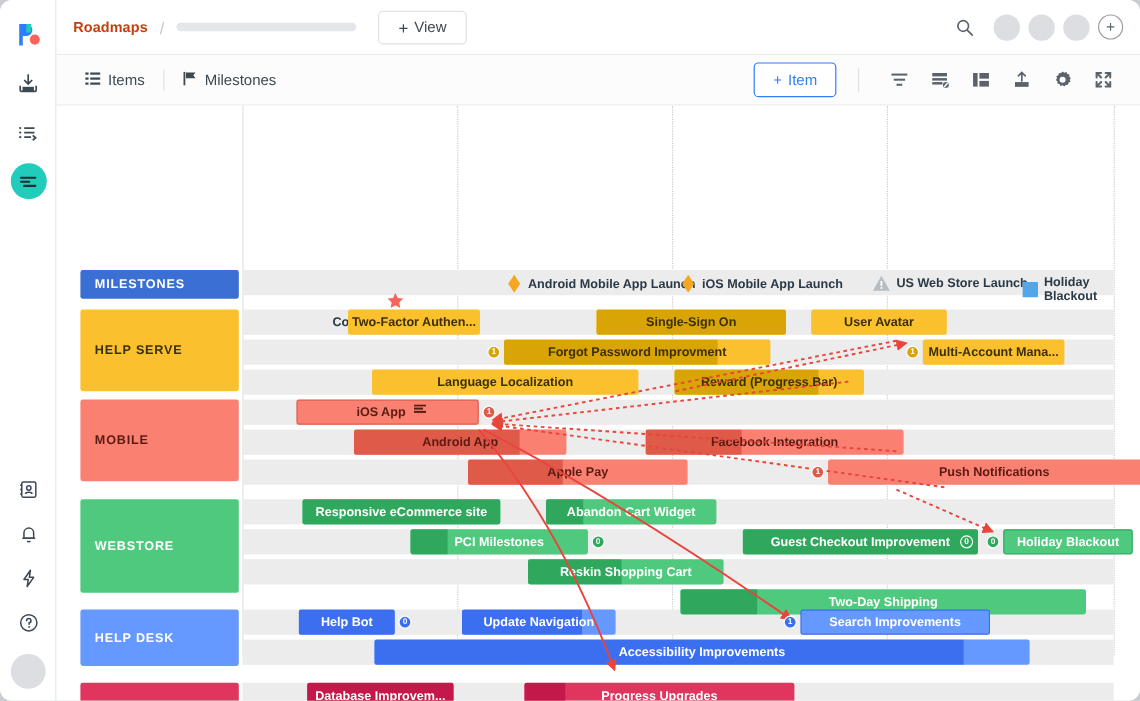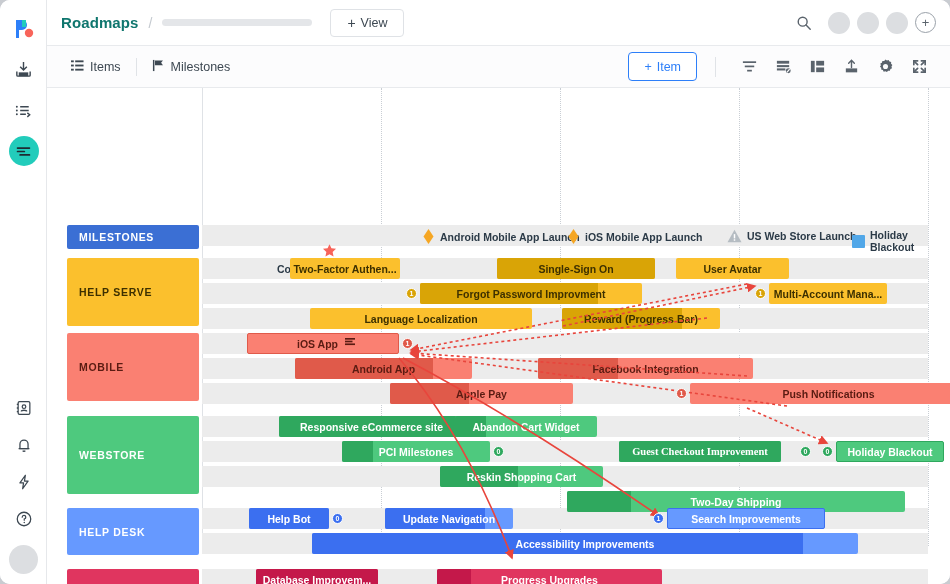--- a/index.html
+++ b/index.html
@@ -30,21 +30,21 @@
     position:absolute; left:9px; top:545px; width:29px; height:29px;
     border-radius:50%; background:#dcdee1;
   }
 
   
   #header {
     position:absolute; left:47px; top:0; right:0; height:46px;
     background:#fff; border-bottom:1px solid #e8eaed;
     display:flex; align-items:center; padding:0 14px;
   }
-  #page-title { font-size:15px; font-weight:bold; color:#0f766e; letter-spacing:.1px; }
+  #page-title { font-size:12px; font-weight:bold; color:#c2410c; letter-spacing:.1px; }
   .bc-slash { color:#c4c9cf; margin:0 10px; font-size:14px; }
   #bc-bar { width:150px; height:7px; border-radius:4px; background:#e4e6e9; }
   #view-btn {
     margin-left:18px; height:28px; padding:0 16px; border:1px solid #dfe2e6;
     border-radius:4px; background:#fff; color:#3d4852; font-size:12.5px;
     display:flex; align-items:center; gap:5px; font-family:inherit; cursor:pointer;
   }
   #view-btn .plus { font-size:14px; }
   #hdr-right { margin-left:auto; display:flex; align-items:center; gap:7px; }
   .hdr-avatar { width:22px; height:22px; border-radius:50%; background:#dcdee1; }
@@ -403,34 +403,34 @@
           <span class="lbl">Facebook Integration</span>
         </div>
         <div class="bar" style="left: 343px; top: 295px; width: 183px; color: rgb(90, 27, 18); background: rgb(250, 128, 114);">
           <div class="fill" style="width: 43%; background: rgb(224, 90, 74);"></div>
           <span class="lbl">Apple Pay</span>
         </div>
         <div class="bar" style="left: 643px; top: 295px; width: 277px; color: rgb(90, 27, 18); background: rgb(250, 128, 114);">
           <span class="lbl">Push Notifications</span>
         </div>
         <div class="badge" style="left: 629px; top: 300px; background: rgb(224, 90, 74);">1</div>
-        <div class="bar" style="left: 205px; top: 328px; width: 185px; color: rgb(255, 255, 255); background: rgb(78, 201, 126); margin-left: 27px;">
+        <div class="bar" style="left: 205px; top: 328px; width: 165px; color: rgb(255, 255, 255); background: rgb(78, 201, 126);">
           <div class="fill" style="width: 100%; background: rgb(47, 168, 94);"></div>
           <span class="lbl">Responsive eCommerce site</span>
         </div>
         <div class="bar" style="left: 408px; top: 328px; width: 142px; color: rgb(255, 255, 255); background: rgb(78, 201, 126);">
           <div class="fill" style="width: 22%; background: rgb(47, 168, 94);"></div>
           <span class="lbl">Abandon Cart Widget</span>
         </div>
         <div class="bar" style="left: 295px; top: 353px; width: 148px; color: rgb(255, 255, 255); background: rgb(78, 201, 126);">
           <div class="fill" style="width: 21%; background: rgb(47, 168, 94);"></div>
           <span class="lbl">PCI Milestones</span>
         </div>
         <div class="badge" style="left: 446px; top: 358px; background: rgb(47, 168, 94);">0</div>
-        <div class="bar" style="left: 572px; top: 353px; width: 162px; color: rgb(255, 255, 255); background: rgb(78, 201, 126); font-family: Liberation Serif, serif;">
+        <div class="bar" style="left: 572px; top: 353px; width: 196px; color: rgb(255, 255, 255); background: rgb(78, 201, 126);">
           <div class="fill" style="width: 100%; background: rgb(47, 168, 94);"></div>
           <span class="lbl">Guest Checkout Improvement</span>
         </div>
         <div class="badge" style="left: 753px; top: 358px; background: rgb(47, 168, 94);">0</div>
         <div class="bar" style="left: 789px; top: 353px; width: 108px; color: rgb(255, 255, 255); background: rgb(78, 201, 126); border: 1.5px solid rgb(47, 168, 94);">
           <span class="lbl">Holiday Blackout</span>
         </div>
         <div class="badge" style="left: 775px; top: 358px; background: rgb(47, 168, 94);">0</div>
         <div class="bar" style="left: 393px; top: 378px; width: 163px; color: rgb(255, 255, 255); background: rgb(78, 201, 126);">
           <div class="fill" style="width: 48%; background: rgb(47, 168, 94);"></div>

